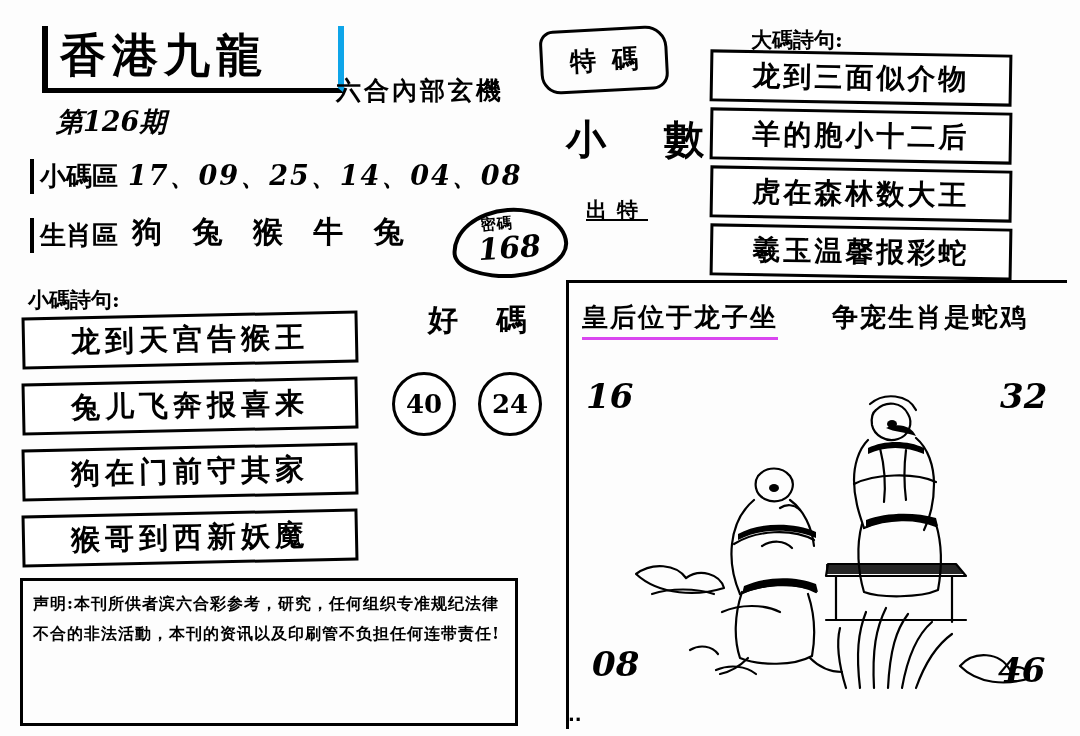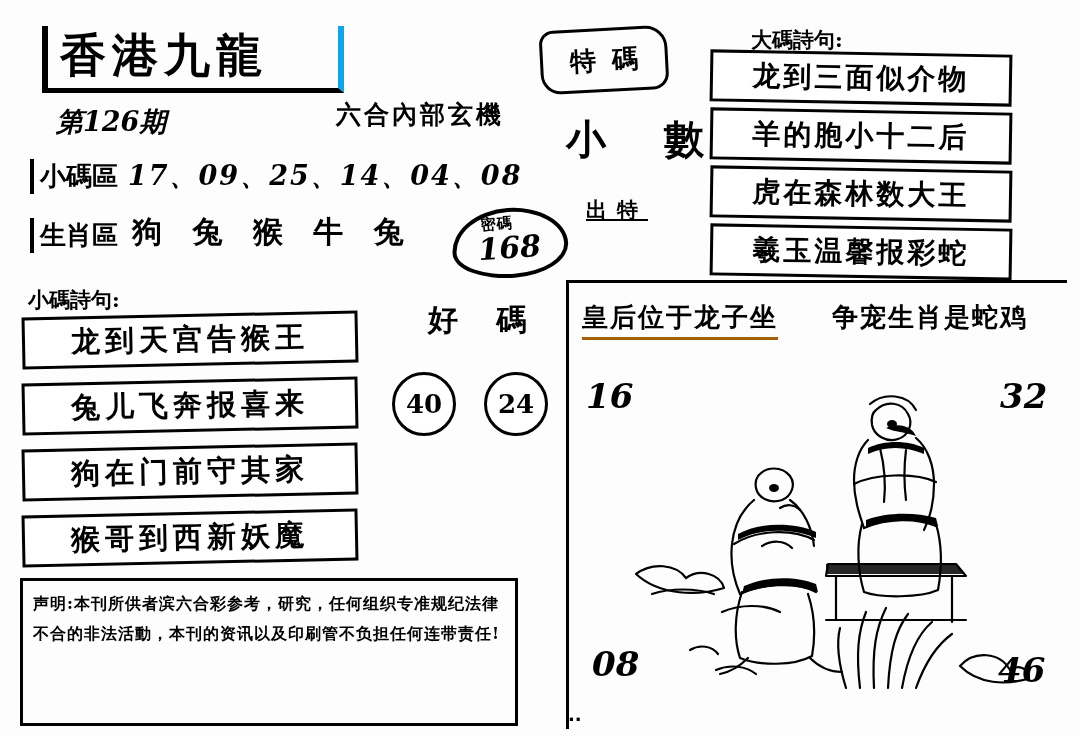--- a/index.html
+++ b/index.html
@@ -48,21 +48,20 @@
     line-height: 58px;
     padding-left: 12px;
     font-family: "DejaVu Serif", serif;
   }
   #subtitle {
     left: 336px; top: 74px;
     font-size: 25px;
     font-weight: bold;
     letter-spacing: 3px;
     font-family: "DejaVu Serif", serif;
-    margin-top: 24px;
   }
   #issue {
     left: 56px; top: 104px;
     font-size: 27px; font-weight: bold;
     font-style: italic;
     font-family: "DejaVu Serif", serif;
   }
   #suggest {
     left: 228px; top: 108px;
     font-size: 24px; font-weight: bold;
@@ -158,21 +157,21 @@
   .ball {
     width: 58px; height: 58px;
     border: 3px solid #000;
     border-radius: 50%;
     display: flex; align-items: center; justify-content: center;
     font-size: 26px; font-weight: bold;
     font-family: "DejaVu Serif", serif;
     background: #fff;
   }
   #balls { left: 392px; top: 372px; width: 170px; }
-  #balls .ballrow { display: flex; gap: 28px; margin-bottom: 34px; }
+  #balls .ballrow { display: flex; gap: 22px; margin-bottom: 34px; }
 
   
   #special-emblem {
     left: 540px; top: 28px;
     width: 122px; height: 58px;
     border: 3px solid #000;
     border-radius: 14px 22px 16px 20px;
     transform: rotate(-3deg);
     display: flex; align-items: center; justify-content: center;
     gap: 16px;
@@ -215,21 +214,21 @@
     left: 566px; top: 280px;
     width: 498px; height: 446px;
     border-left: 3px solid #000;
     border-top: 3px solid #000;
   }
   #phrase-a {
     left: 582px; top: 300px;
     font-size: 26px; font-weight: bold;
     letter-spacing: 2px;
     font-family: "DejaVu Serif", serif;
-    border-bottom: 3px solid #a16207;
+    border-bottom: 3px solid #d946ef;
     padding-bottom: 2px;
   }
   #phrase-b {
     left: 832px; top: 300px;
     font-size: 26px; font-weight: bold;
     letter-spacing: 2px;
     font-family: "DejaVu Serif", serif;
   }
   .cornernum {
     font-size: 34px; font-weight: bold; font-style: italic;

